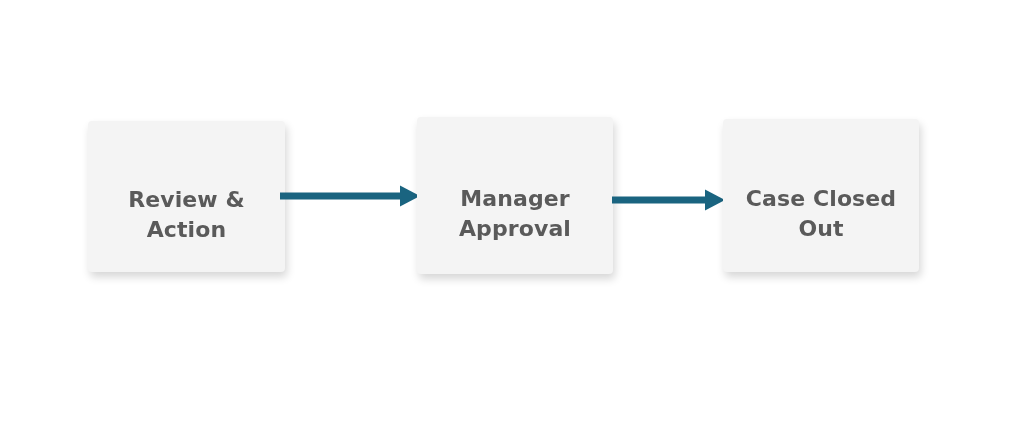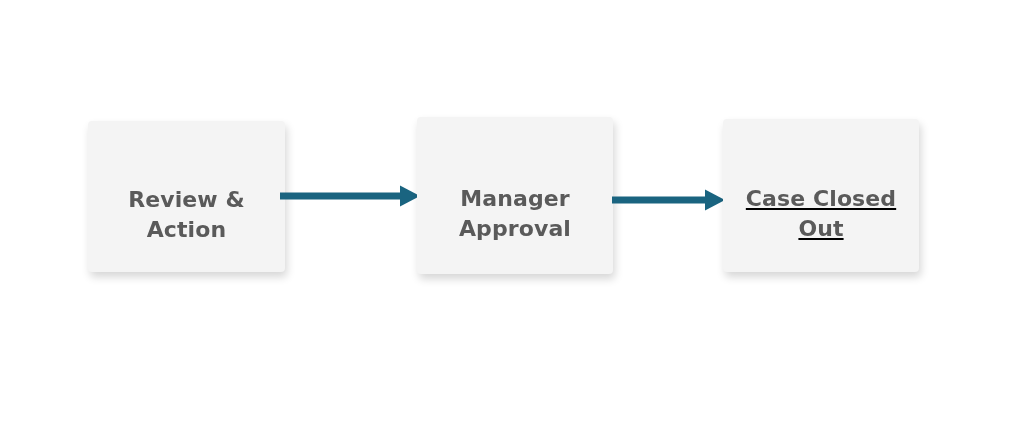--- a/index.html
+++ b/index.html
@@ -57,21 +57,20 @@
     top: 117px;
     width: 196px;
     height: 157px;
   }
 
   #node-case-closed-out {
     left: 723px;
     top: 119px;
     width: 196px;
     height: 153px;
-    text-decoration: underline;
   }
 
   
   .connector {
     position: absolute;
   }
   .connector svg {
     display: block;
     overflow: visible;
   }

